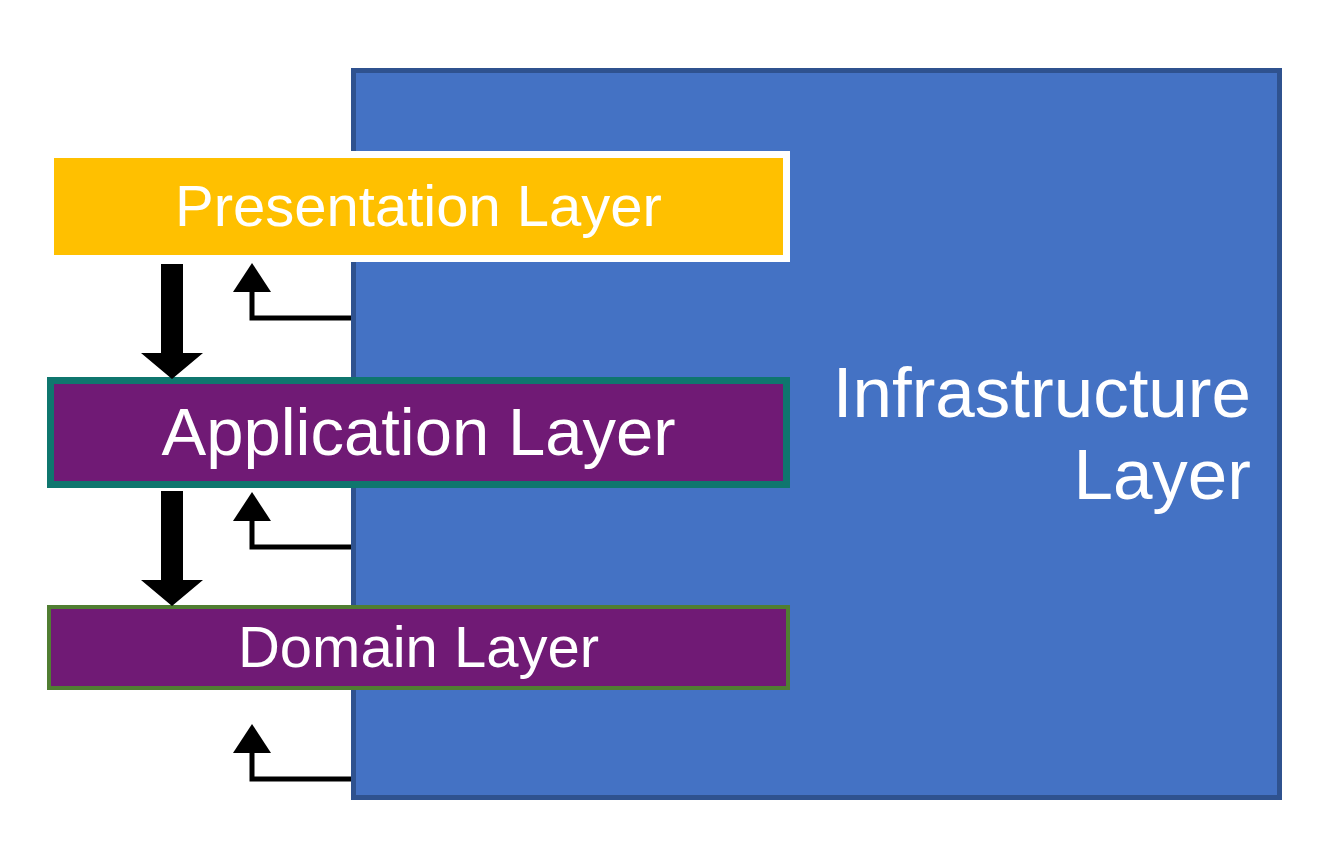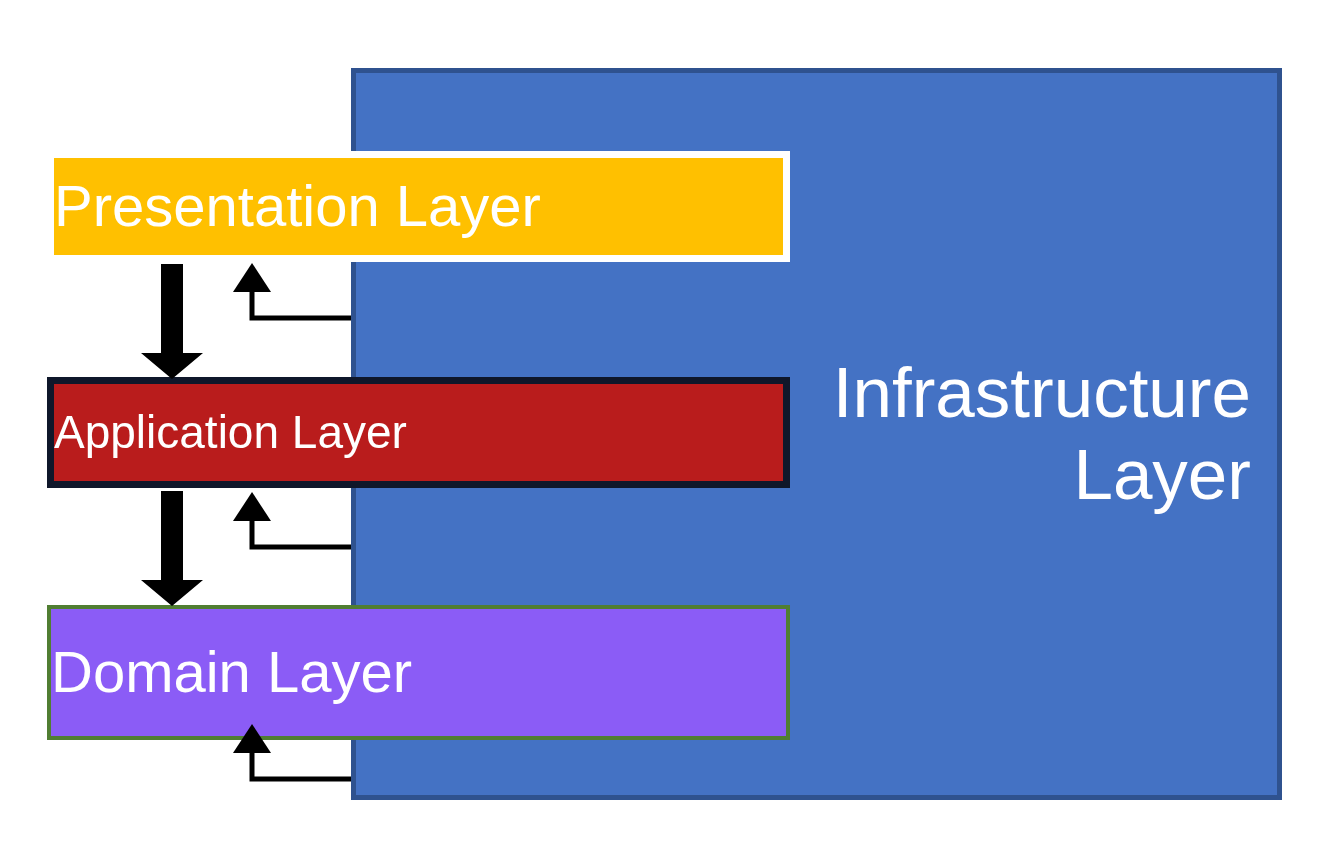--- a/index.html
+++ b/index.html
@@ -23,20 +23,21 @@
     left: 0;
     top: 0;
     width: 1332px;
     height: 847px;
   }
   .layer-box {
     position: absolute;
     box-sizing: border-box;
     display: flex;
     align-items: center;
+    justify-content: center;
     color: #ffffff;
     font-family: "Liberation Sans", sans-serif;
     font-weight: 400;
     line-height: 1.05;
     z-index: 5;
     -webkit-font-smoothing: antialiased;
   }
   .layer-label {
     display: block;
     white-space: nowrap;
@@ -71,31 +72,31 @@
     background: #FFC000;
     border: 7px solid #FFFFFF;
     font-size: 58px;
   }
 
   #application-layer {
     left: 47px;
     top: 377px;
     width: 743px;
     height: 111px;
-    background: #b91c1c;
-    border: 7px solid #0f172a;
-    font-size: 46px;
+    background: #701a75;
+    border: 7px solid #0f766e;
+    font-size: 67px;
   }
 
   #domain-layer {
     left: 47px;
     top: 605px;
     width: 743px;
-    height: 135px;
-    background: #8b5cf6;
+    height: 85px;
+    background: #701a75;
     border: 4px solid #507E32;
     font-size: 58px;
   }
 </style>
 </head>
 <body>
 
 <div id="diagram-canvas">
 
   <div class="layer-box" id="infrastructure-layer">

